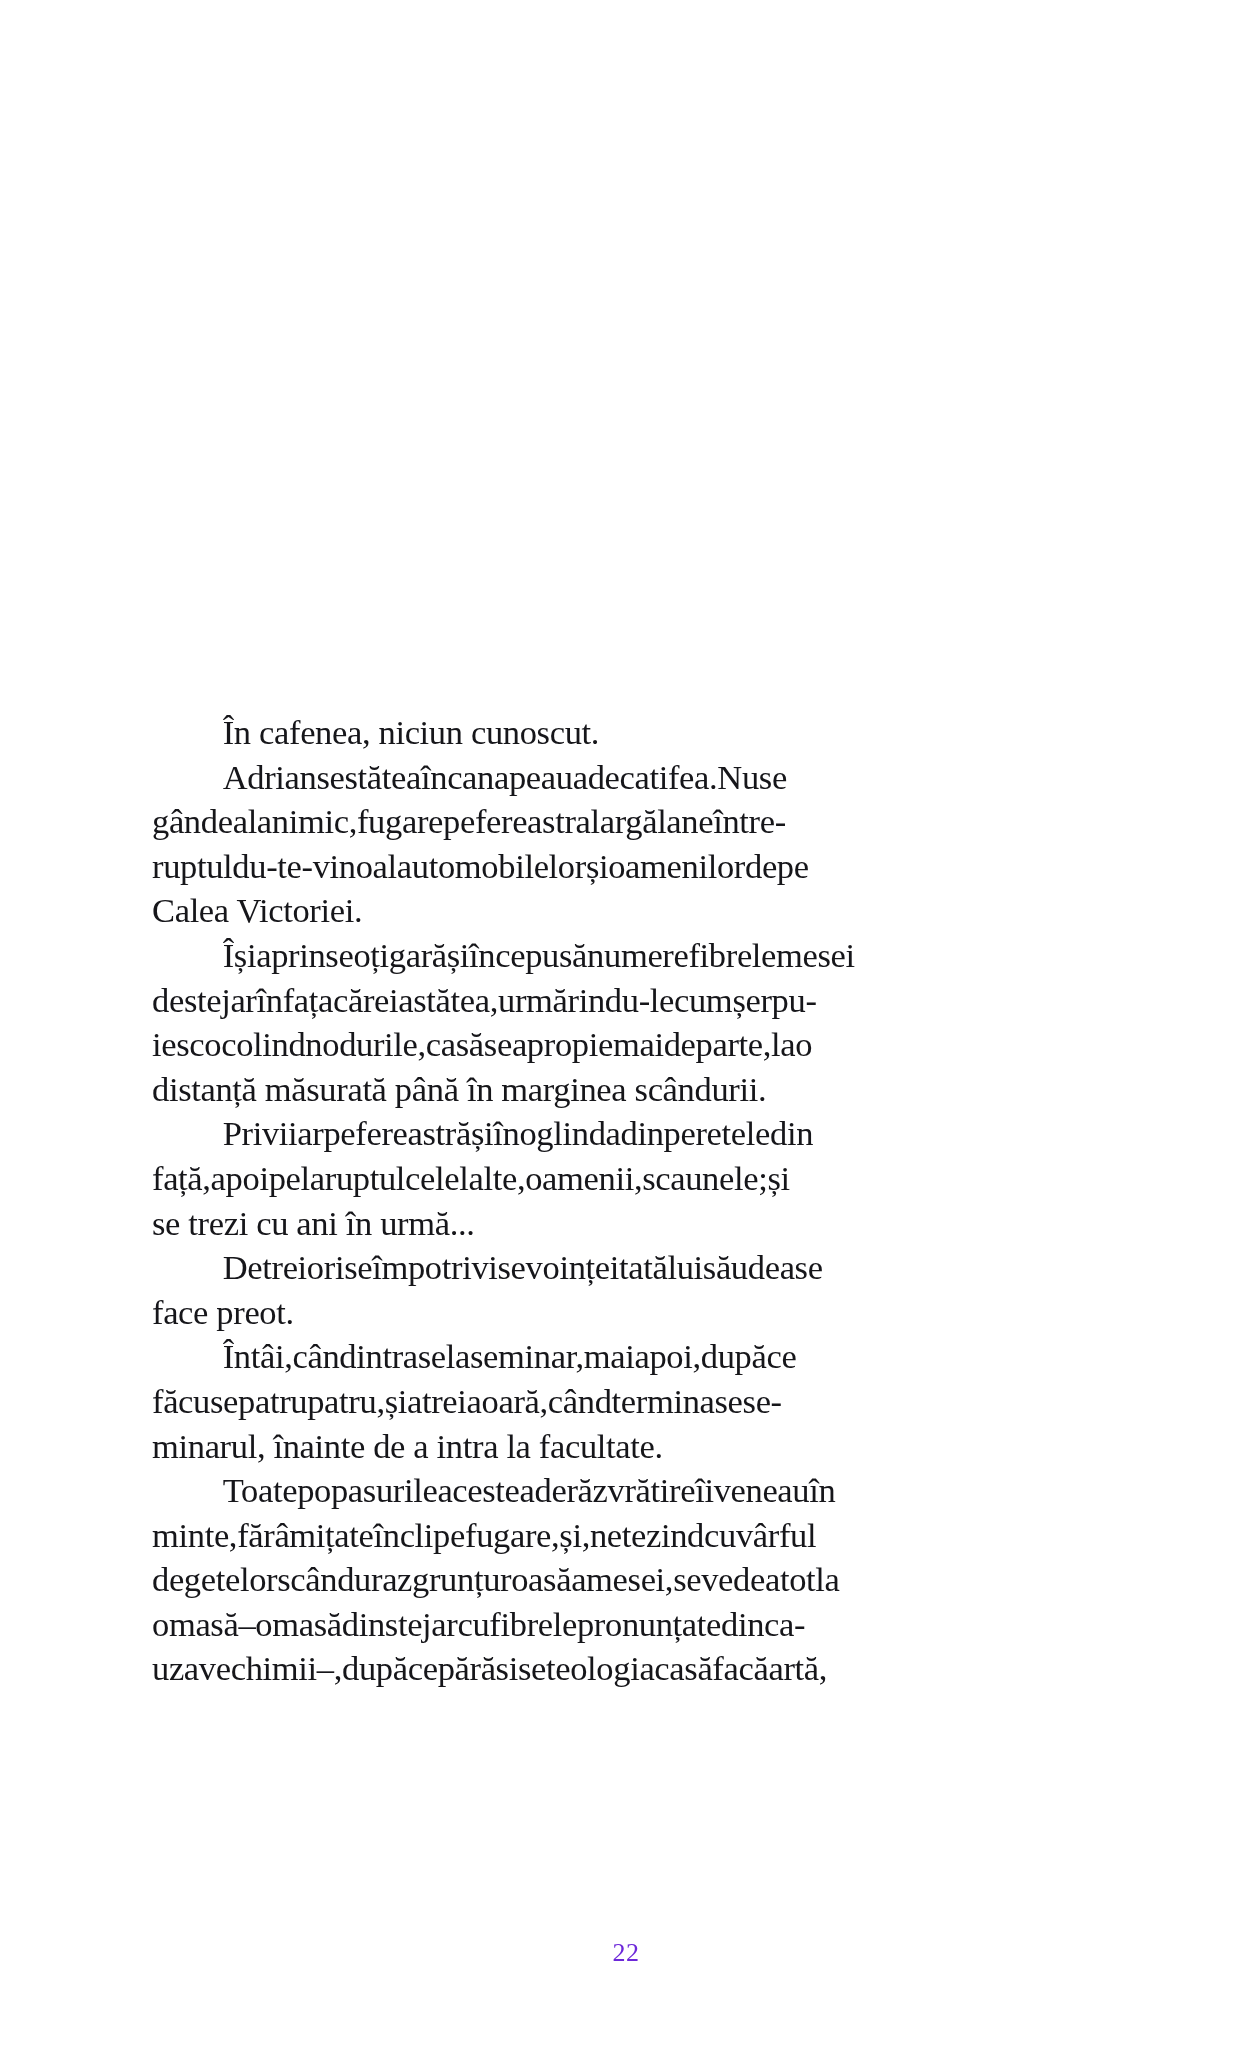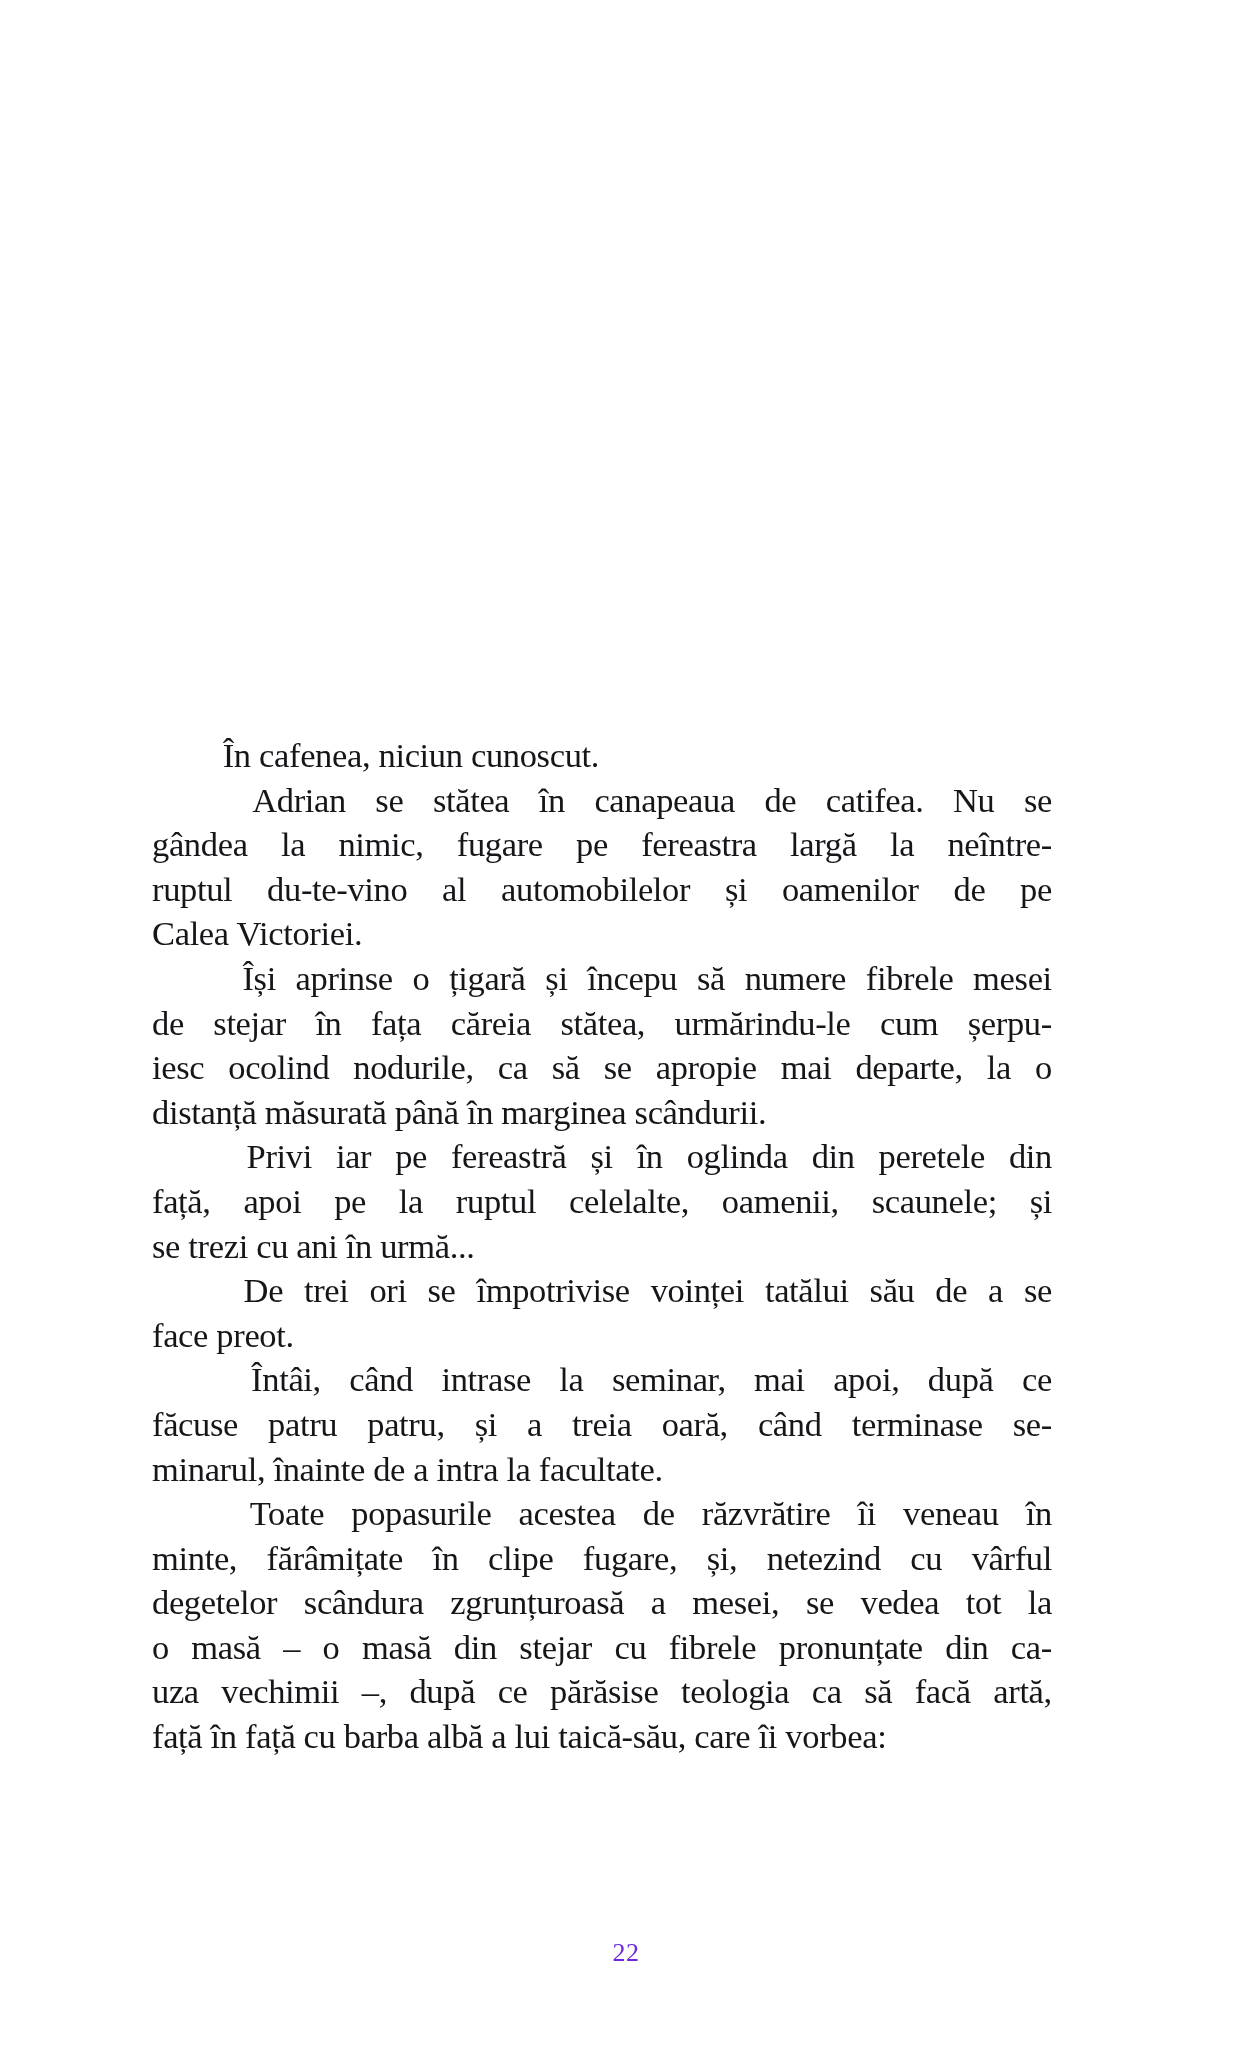--- a/index.html
+++ b/index.html
@@ -22,38 +22,37 @@
     width: 1252px;
     height: 2048px;
     background: #ffffff;
     box-sizing: border-box;
   }
 
   
   .textblock {
     position: absolute;
     left: 152px;
-    top: 733px;
+    top: 710px;
     width: 900px;
   }
 
   
   .lines {
     font-size: 34.5px;
     line-height: 44.6px;
     letter-spacing: -0.01em;
   }
   .ln {
     display: block;
     white-space: pre;
   }
   .ln.j {
     
     display: flex;
-    justify-content: space-between;
     white-space: normal;
   }
   .ln.j > span { white-space: pre; }
   .ind {
     display: inline-block;
     width: 2.05em;
   }
 
   .folio {
     position: absolute;
@@ -278,20 +277,19 @@
             <span>–,</span>
             <span>după</span>
             <span>ce</span>
             <span>părăsise</span>
             <span>teologia</span>
             <span>ca</span>
             <span>să</span>
             <span>facă</span>
             <span>artă,</span>
           </div>
-          <div class="ln">față în față cu barba albă a lui taică-său, care îi vorbea:</div>
         </div>
       </div>
   </div>
 
   <div class="folio">22</div>
 
 </div>
 
 </body></html>

